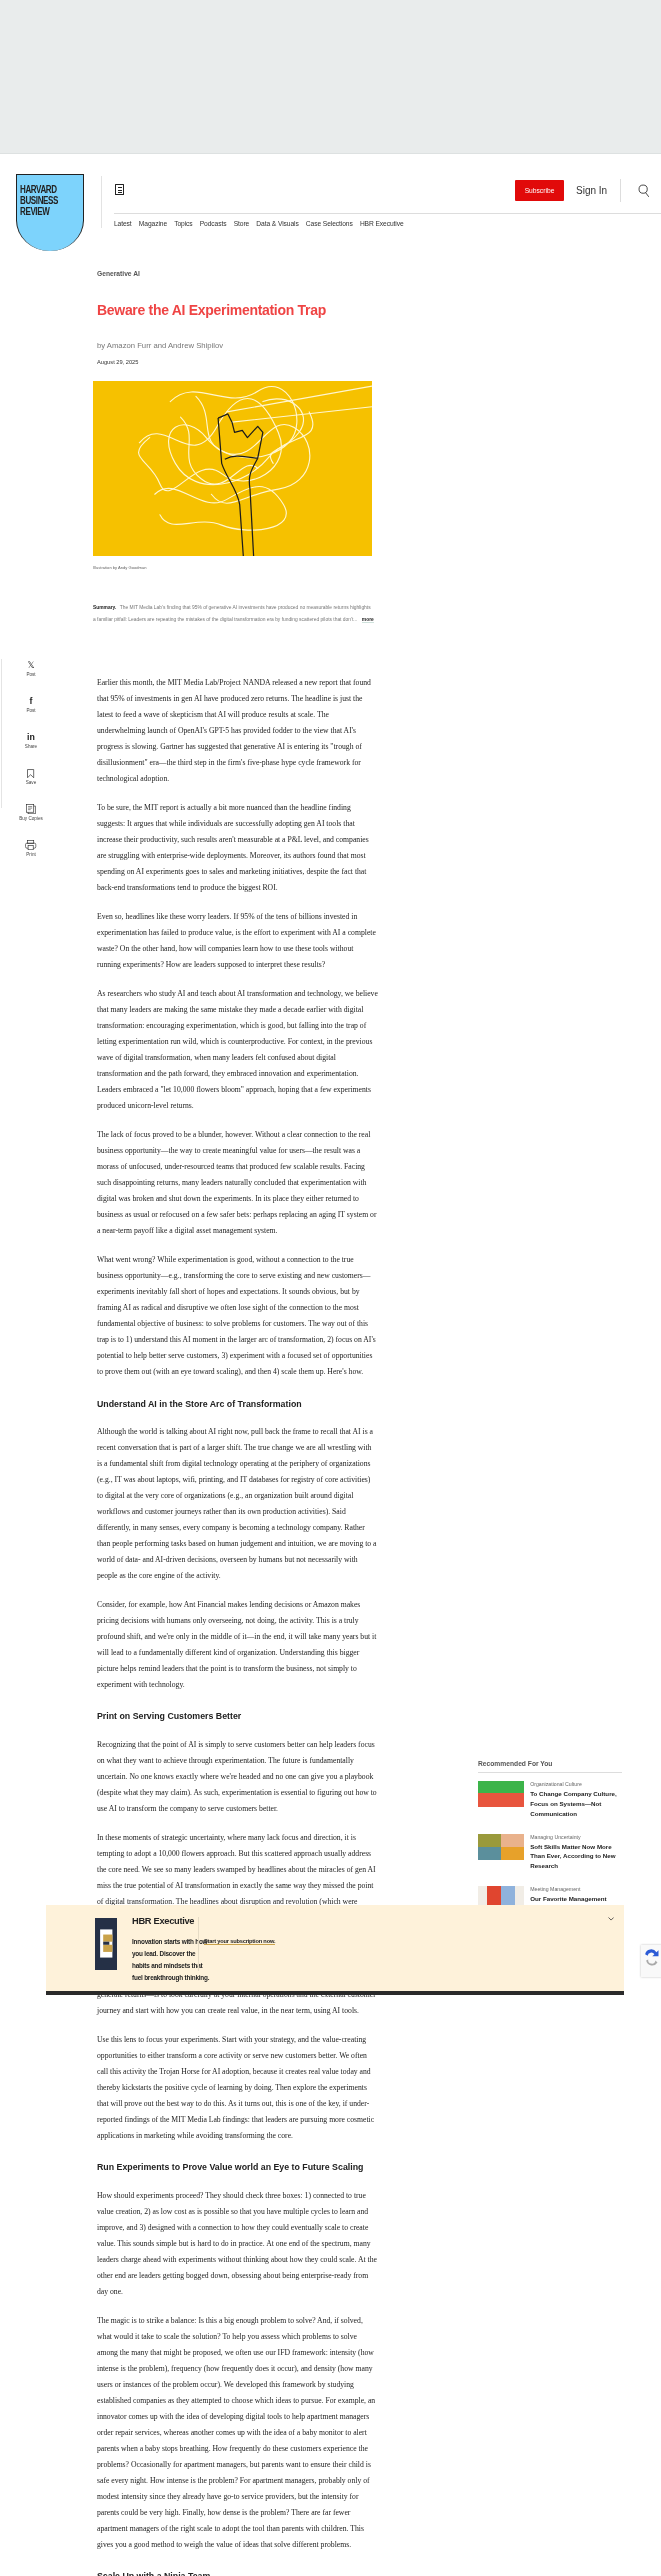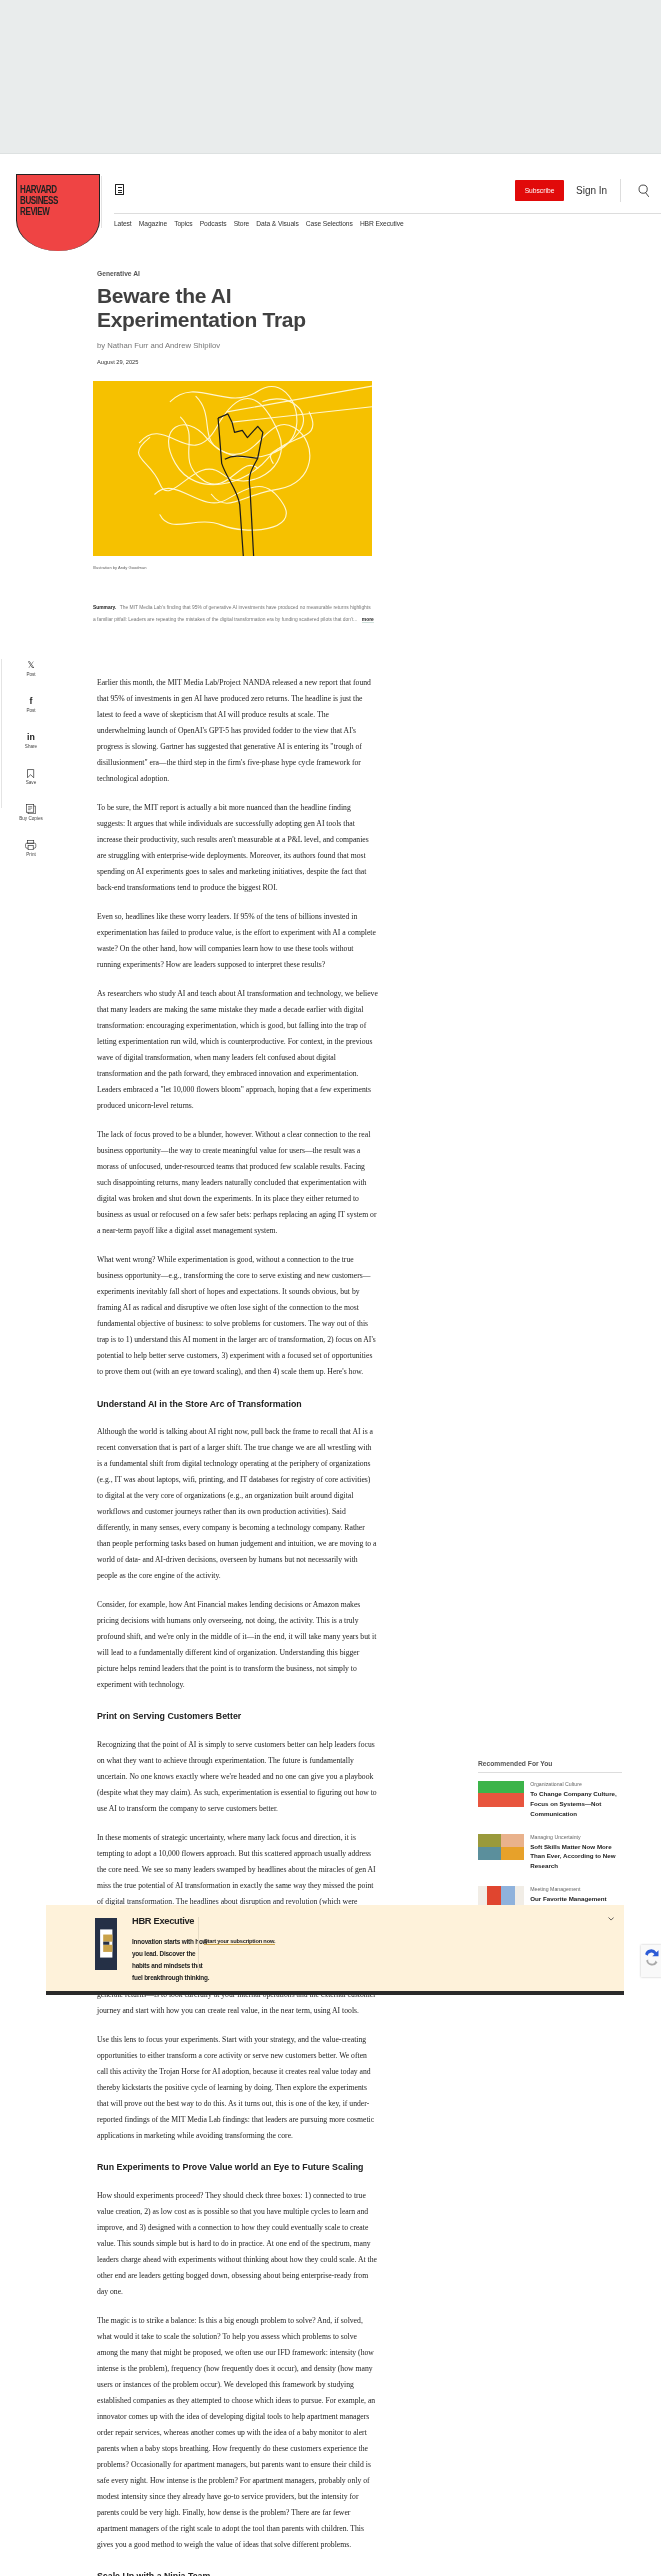--- a/index.html
+++ b/index.html
@@ -3,36 +3,36 @@
 <meta charset="utf-8">
 <style>
   * { box-sizing: border-box; margin: 0; padding: 0; }
   html, body { width: 662px; background: #ffffff; }
   body { position: relative; height: 3091px; overflow: hidden; font-family: "Liberation Sans", sans-serif; color: #222; }
 
   .topband { position: absolute; left: 0; top: 0; width: 662px; height: 154px; background: #e9ecec; border-bottom: 1px solid #dde1e1; }
 
   
   .header { position: absolute; left: 0; top: 155px; width: 662px; height: 82px; background: #fff; }
-  .logo { position: absolute; left: 15.5px; top: 18.5px; width: 84px; height: 77px; border: 1.5px solid #222; border-bottom: none; border-radius: 0 0 50% 50% / 0 0 40% 40%; background: #ef4444; z-index: 2; }
+  .logo { position: absolute; left: 15.5px; top: 18.5px; width: 68px; height: 77px; border: 1.5px solid #222; border-bottom: none; border-radius: 0 0 50% 50% / 0 0 40% 40%; background: #7dd3fc; z-index: 2; }
   .logo-text { position: absolute; left: 3.6px; top: 9.3px; width: 62px; font-family: "Liberation Sans", sans-serif; font-weight: 700; font-size: 10.3px; line-height: 11.3px; letter-spacing: -0.5px; color: #222; transform: scaleX(0.78); transform-origin: left top; }
   .logo-divider { position: absolute; left: 101px; top: 20.6px; width: 0.5px; height: 52px; background: #e3e3e3; }
   .menu-icon { position: absolute; left: 115px; top: 29px; width: 9.3px; height: 11.3px; border: 0.8px solid #222; border-radius: 0.5px; }
   .menu-icon i { position: absolute; left: 1.5px; width: 4.6px; height: 0.8px; background: #222; }
   .subscribe { position: absolute; left: 515px; top: 25px; width: 49px; height: 20.6px; background: #e10a0a; color: #fff; font-size: 6.7px; border: none; border-radius: 1px; display: flex; align-items: center; justify-content: center; font-family: "Liberation Sans", sans-serif; }
   .signin { position: absolute; left: 576px; top: 30px; font-size: 10px; color: #333; }
   .hdr-sep { position: absolute; left: 620px; top: 24px; width: 0.5px; height: 23px; background: #ddd; }
   .search-icon { position: absolute; left: 638px; top: 29px; width: 11.3px; height: 13.4px; }
   .nav-line { position: absolute; left: 114px; top: 58px; width: 547px; height: 0.5px; background: #ddd; }
   .nav { position: absolute; left: 114px; top: 65px; display: flex; gap: 7.2px; font-size: 6.7px; color: #333; letter-spacing: -0.1px; }
   .nav span { cursor: pointer; }
 
   
   .kicker { position: absolute; left: 97px; top: 270px; font-size: 6.7px; font-weight: 700; color: #555; }
-  .title { position: absolute; left: 97px; top: 284px; width: 258px; font-size: 21px; line-height: 24px; font-weight: 700; color: #404040; letter-spacing: -0.3px; }
+  .title { position: absolute; left: 97px; top: 298px; width: 258px; font-size: 14px; line-height: 24px; font-weight: 700; color: #ef4444; letter-spacing: -0.3px; }
   .byline { position: absolute; left: 97px; top: 341px; font-size: 7.7px; color: #777; }
   .date { position: absolute; left: 97px; top: 359px; font-size: 5.7px; color: #333; }
   .hero { position: absolute; left: 93px; top: 381px; width: 279px; height: 175px; background: #f6c100; overflow: hidden; }
   .credit { position: absolute; left: 93px; top: 565px; font-size: 4.1px; color: #666; }
 
   .summary { position: absolute; left: 93px; top: 602px; width: 281px; font-size: 4.9px; line-height: 12.4px; color: #777; }
   .summary b { color: #222; font-weight: 700; margin-right: 2.1px; }
   .summary .more { color: #222; font-weight: 700; border-bottom: 1px solid #cfe2dc; margin-left: 3.1px; }
 
   
@@ -99,21 +99,21 @@
     <span>Podcasts</span>
     <span>Store</span>
     <span>Data &amp; Visuals</span>
     <span>Case Selections</span>
     <span>HBR Executive</span>
   </nav>
 </header>
 
 <div class="kicker">Generative AI</div>
 <h1 class="title">Beware the AI Experimentation Trap</h1>
-<div class="byline">by Nathan Furr and Andrew Shipilov</div>
+<div class="byline">by Amazon Furr and Andrew Shipilov</div>
 <div class="date">August 29, 2025</div>
 
 <div class="hero">
   <svg width="279" height="175" viewBox="0 0 542 340">
     <g fill="none" stroke="#fff6d0" stroke-width="2.2" stroke-linecap="round">
       <path d="M150 40 C 200 -10, 260 60, 320 20 S 420 80, 380 120 S 260 160, 220 110 S 120 90, 160 160 S 300 200, 340 150 S 450 120, 420 60"></path>
       <path d="M90 120 C 140 60, 190 180, 240 90 S 330 30, 360 100 S 300 220, 250 180 S 150 250, 130 200 S 60 150, 110 110"></path>
       <path d="M200 30 C 240 70, 200 120, 260 140 S 340 60, 390 90 S 430 200, 360 210 S 260 260, 230 220"></path>
       <path d="M120 220 C 160 180, 210 260, 260 230 S 340 190, 370 240 S 300 300, 250 280 S 150 300, 130 260"></path>
       <path d="M260 60 L 542 10"></path>

